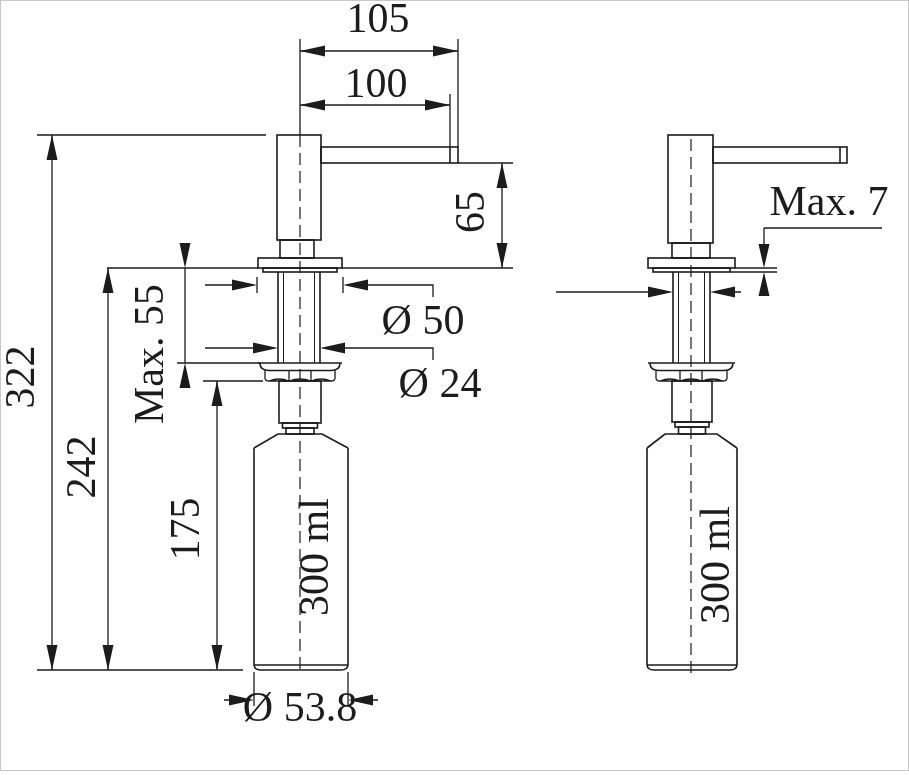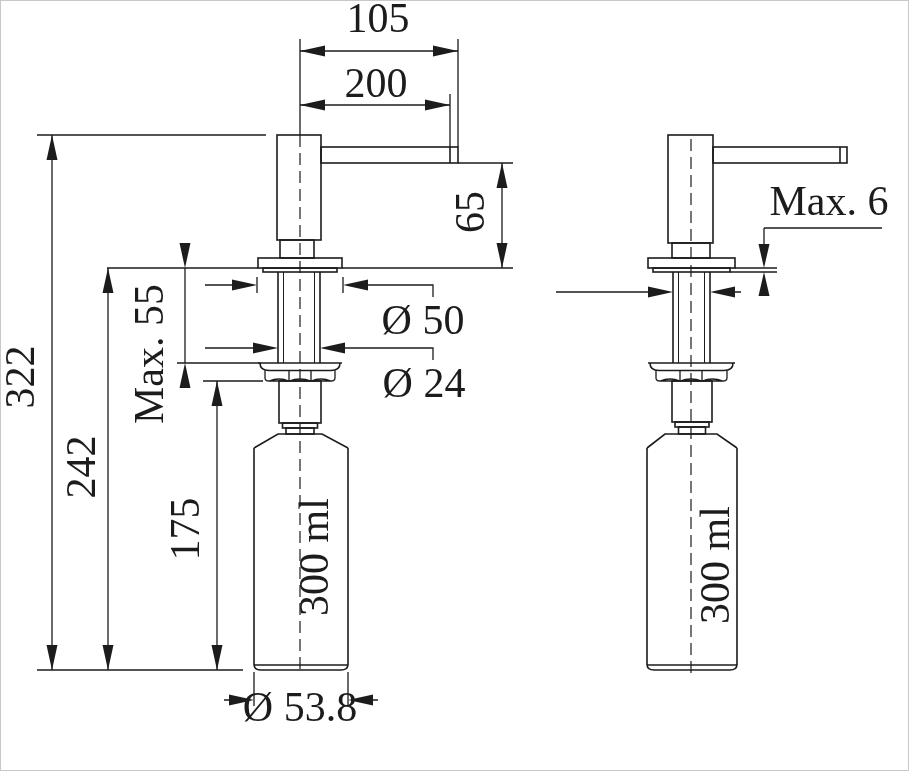--- a/index.html
+++ b/index.html
@@ -139,26 +139,26 @@
         <g>
           <path d="M764,228 H882 M764,228 V246 M735,268 H777 M730,272 H777"></path>
           <polygon fill="#1c1c1c" stroke="none" points="764,268 758.5,244 769.5,244"></polygon>
           <polygon fill="#1c1c1c" stroke="none" points="764,272 758.5,296 769.5,296"></polygon>
         </g>
       </g>
     </g>
   </svg>
 
   <div class="lbl" style="left:378px; top:18px;">105</div>
-  <div class="lbl" style="left:376px; top:83px;">200</div>
+  <div class="lbl" style="left:376px; top:83px;">100</div>
   <div class="lbl rot" style="left:470px; top:212px;">65</div>
   <div class="lbl" style="left:423px; top:320px;text-align:center;">Ø 50</div>
-  <div class="lbl" style="left:424px; top:383px;">Ø 24</div>
+  <div class="lbl" style="left:440px; top:383px;">Ø 24</div>
   <div class="lbl rot" style="left:149px; top:354px;">Max. 55</div>
   <div class="lbl rot" style="left:20px;  top:377px;">322</div>
   <div class="lbl rot" style="left:81px;  top:467px;">242</div>
   <div class="lbl rot" style="left:185px; top:529px;">175</div>
   <div class="lbl rot" style="left:314px; top:557px;">300 ml</div>
   <div class="lbl" style="left:300px; top:707px;">Ø 53.8</div>
-  <div class="lbl" style="left:829px; top:201px;">Max. 6</div>
+  <div class="lbl" style="left:829px; top:201px;">Max. 7</div>
   <div class="lbl rot" style="left:715px; top:565px;">300 ml</div>
 
 </div>
 
 </body></html>

